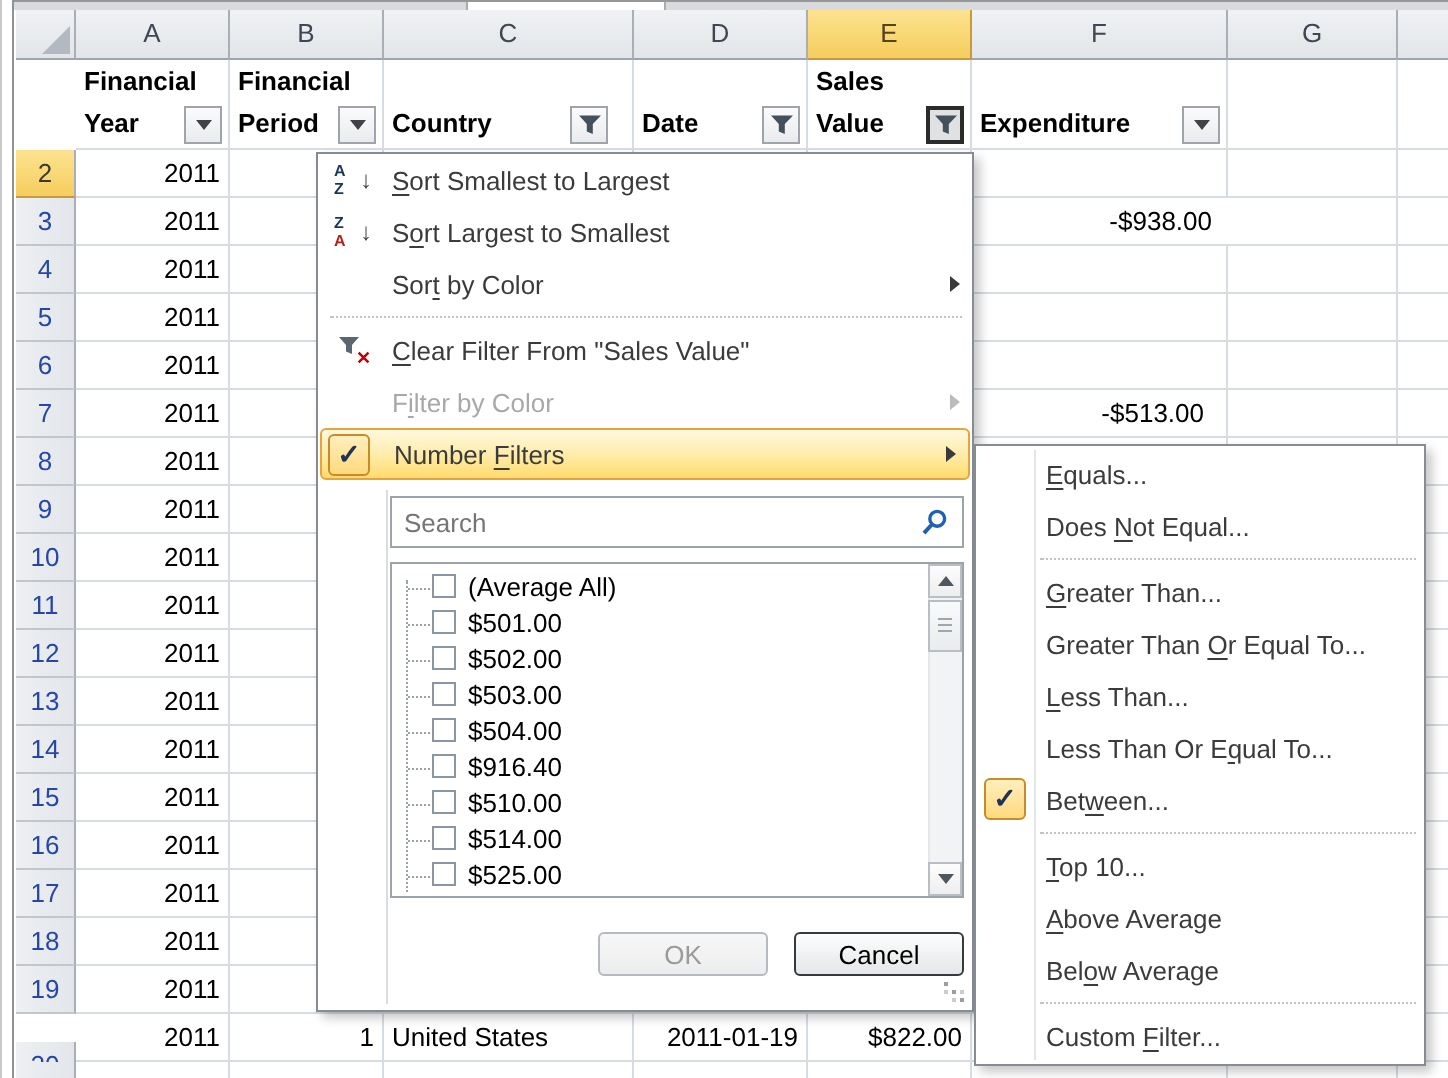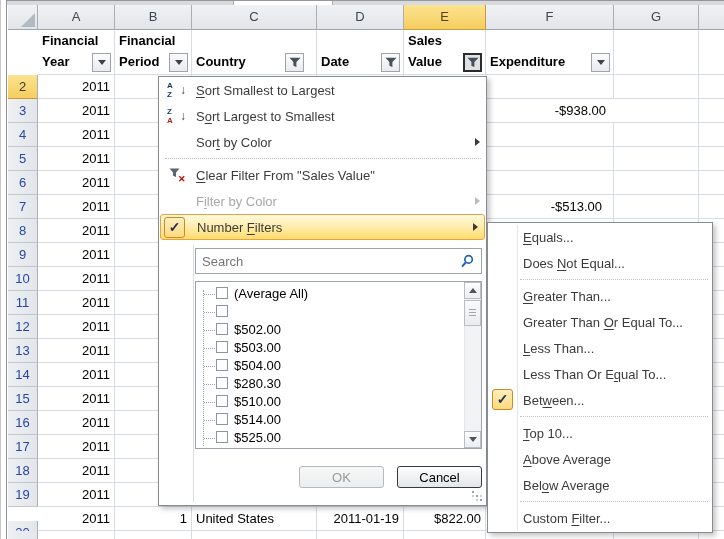--- a/index.html
+++ b/index.html
@@ -422,36 +422,37 @@
     </div>
 
     <div class="vlist">
       <div class="vitems" id="list-items">
           <div class="li">
             <div class="cb"></div>
             <div class="lbl">(Average All)</div>
           </div>
           <div class="li">
             <div class="cb"></div>
+            <div class="lbl">$501.00</div>
           </div>
           <div class="li">
             <div class="cb"></div>
             <div class="lbl">$502.00</div>
           </div>
           <div class="li">
             <div class="cb"></div>
             <div class="lbl">$503.00</div>
           </div>
           <div class="li">
             <div class="cb"></div>
             <div class="lbl">$504.00</div>
           </div>
           <div class="li">
             <div class="cb"></div>
-            <div class="lbl">$280.30</div>
+            <div class="lbl">$916.40</div>
           </div>
           <div class="li">
             <div class="cb"></div>
             <div class="lbl">$510.00</div>
           </div>
           <div class="li">
             <div class="cb"></div>
             <div class="lbl">$514.00</div>
           </div>
           <div class="li">

